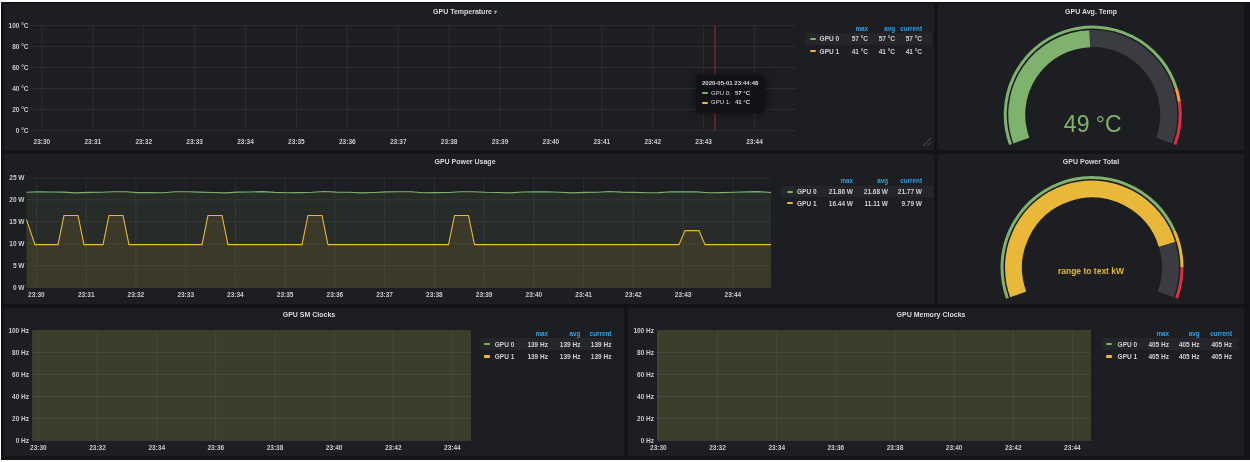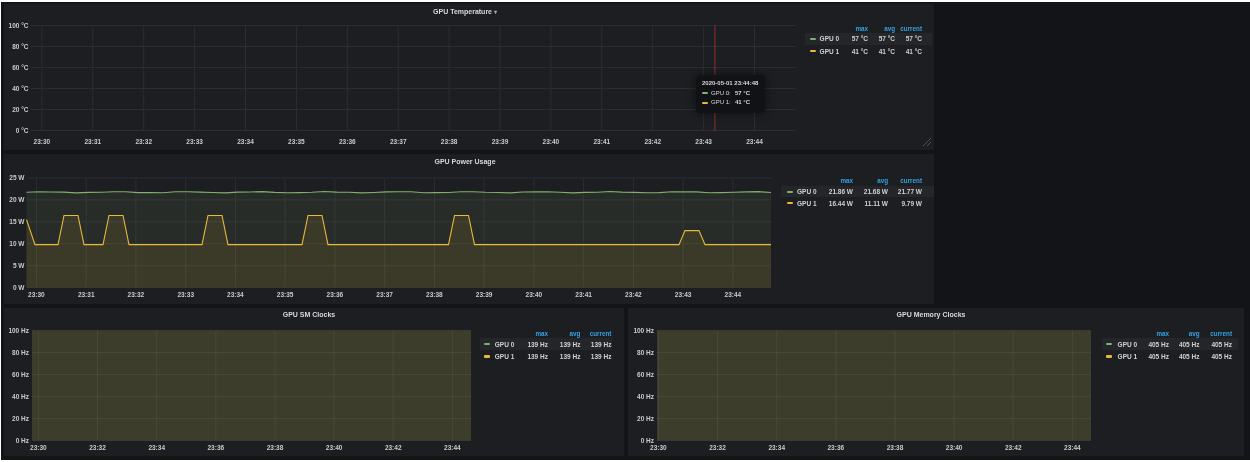--- a/index.html
+++ b/index.html
@@ -85,20 +85,31 @@
       <div class="leg" style="left:815.6px;top:31.700000000000003px;">GPU 0</div>
       <div class="legval" style="left:830px;top:31.700000000000003px;">57 °C</div>
       <div class="legval" style="left:857px;top:31.700000000000003px;">57 °C</div>
       <div class="legval" style="left:884px;top:31.700000000000003px;">57 °C</div>
       <div class="dash" style="left:805.6px;top:46.3px;background:#eab839;"></div>
       <div class="leg" style="left:815.6px;top:44.0px;">GPU 1</div>
       <div class="legval" style="left:830px;top:44.0px;">41 °C</div>
       <div class="legval" style="left:857px;top:44.0px;">41 °C</div>
       <div class="legval" style="left:884px;top:44.0px;">41 °C</div>
     </div>
+    <div class="panel" style="left:938px;top:3.5px;width:306px;height:146px;">
+      <div class="title" style="left:0;right:0;top:4.5px;">GPU Avg. Temp</div>
+      <svg width="308" height="146" viewBox="0 0 308 146">
+        <path d="M 72.53 140.53 A 87.50 87.50 0 1 1 238.20 84.29" fill="none" stroke="#7eb26d" stroke-width="3"></path>
+        <path d="M 238.20 84.29 A 87.50 87.50 0 0 1 241.29 97.67" fill="none" stroke="#ff9830" stroke-width="3"></path>
+        <path d="M 241.29 97.67 A 87.50 87.50 0 0 1 236.97 140.53" fill="none" stroke="#e02f44" stroke-width="3"></path>
+        <path d="M 83.33 136.59 A 76.00 76.00 0 0 1 151.83 34.66" fill="none" stroke="#7eb26d" stroke-width="17"></path>
+        <path d="M 151.83 34.66 A 76.00 76.00 0 0 1 226.17 136.59" fill="none" stroke="#3b3c42" stroke-width="17"></path>
+        <text x="154.75" y="128" text-anchor="middle" font-size="23" fill="#7eb26d" font-family="Liberation Sans, sans-serif">49 °C</text>
+      </svg>
+    </div>
     <div class="panel" style="left:4px;top:153.5px;width:930px;height:150px;">
       <div class="title" style="left:0;right:8px;top:4.5px;">GPU Power Usage</div>
       <svg width="930" height="150" viewBox="0 0 930 150">
         <line x1="22.5" y1="24.0" x2="767" y2="24.0" stroke="#2c2d31" stroke-width="1"></line>
         <line x1="22.5" y1="45.9" x2="767" y2="45.9" stroke="#2c2d31" stroke-width="1"></line>
         <line x1="22.5" y1="67.8" x2="767" y2="67.8" stroke="#2c2d31" stroke-width="1"></line>
         <line x1="22.5" y1="89.7" x2="767" y2="89.7" stroke="#2c2d31" stroke-width="1"></line>
         <line x1="22.5" y1="111.6" x2="767" y2="111.6" stroke="#2c2d31" stroke-width="1"></line>
         <line x1="22.5" y1="133.5" x2="767" y2="133.5" stroke="#2c2d31" stroke-width="1"></line>
         <line x1="32.4" y1="24" x2="32.4" y2="133.5" stroke="#2c2d31" stroke-width="1"></line>
@@ -150,20 +161,31 @@
       <div class="leg" style="left:793px;top:34.7px;">GPU 0</div>
       <div class="legval" style="left:815px;top:34.7px;">21.86 W</div>
       <div class="legval" style="left:850px;top:34.7px;">21.68 W</div>
       <div class="legval" style="left:884px;top:34.7px;">21.77 W</div>
       <div class="dash" style="left:782.5px;top:48.599999999999994px;background:#eab839;"></div>
       <div class="leg" style="left:793px;top:46.3px;">GPU 1</div>
       <div class="legval" style="left:815px;top:46.3px;">16.44 W</div>
       <div class="legval" style="left:850px;top:46.3px;">11.11 W</div>
       <div class="legval" style="left:884px;top:46.3px;">9.79 W</div>
     </div>
+    <div class="panel" style="left:938px;top:153.5px;width:306px;height:150px;">
+      <div class="title" style="left:0;right:0;top:4.5px;">GPU Power Total</div>
+      <svg width="308" height="150" viewBox="0 0 308 150">
+        <path d="M 69.43 144.28 A 90.00 90.00 0 0 1 236.22 76.89" fill="none" stroke="#7eb26d" stroke-width="3"></path>
+        <path d="M 236.22 76.89 A 90.00 90.00 0 0 1 244.00 113.50" fill="none" stroke="#eab839" stroke-width="3"></path>
+        <path d="M 244.00 113.50 A 90.00 90.00 0 0 1 238.57 144.28" fill="none" stroke="#e02f44" stroke-width="3"></path>
+        <path d="M 80.23 140.35 A 78.50 78.50 0 1 1 229.07 90.55" fill="none" stroke="#eab839" stroke-width="17"></path>
+        <path d="M 229.07 90.55 A 78.50 78.50 0 0 1 227.77 140.35" fill="none" stroke="#3b3c42" stroke-width="17"></path>
+        <text x="153" y="119.5" text-anchor="middle" font-size="8.5" font-weight="bold" fill="#eab839" font-family="Liberation Sans, sans-serif">range to text kW</text>
+      </svg>
+    </div>
     <div class="panel" style="left:4px;top:307.5px;width:620px;height:148.5px;">
       <div class="title" style="left:0;right:10px;top:3.5px;">GPU SM Clocks</div>
       <svg width="620" height="148.5" viewBox="0 0 620 148.5">
         <rect x="28" y="22.5" width="439" height="110.0" fill="#3d3d2c"></rect>
         <line x1="28" y1="22.5" x2="467" y2="22.5" stroke="rgba(255,255,255,0.06)" stroke-width="1"></line>
         <line x1="28" y1="44.5" x2="467" y2="44.5" stroke="rgba(255,255,255,0.06)" stroke-width="1"></line>
         <line x1="28" y1="66.5" x2="467" y2="66.5" stroke="rgba(255,255,255,0.06)" stroke-width="1"></line>
         <line x1="28" y1="88.5" x2="467" y2="88.5" stroke="rgba(255,255,255,0.06)" stroke-width="1"></line>
         <line x1="28" y1="110.5" x2="467" y2="110.5" stroke="rgba(255,255,255,0.06)" stroke-width="1"></line>
         <line x1="28" y1="132.5" x2="467" y2="132.5" stroke="rgba(255,255,255,0.06)" stroke-width="1"></line>

